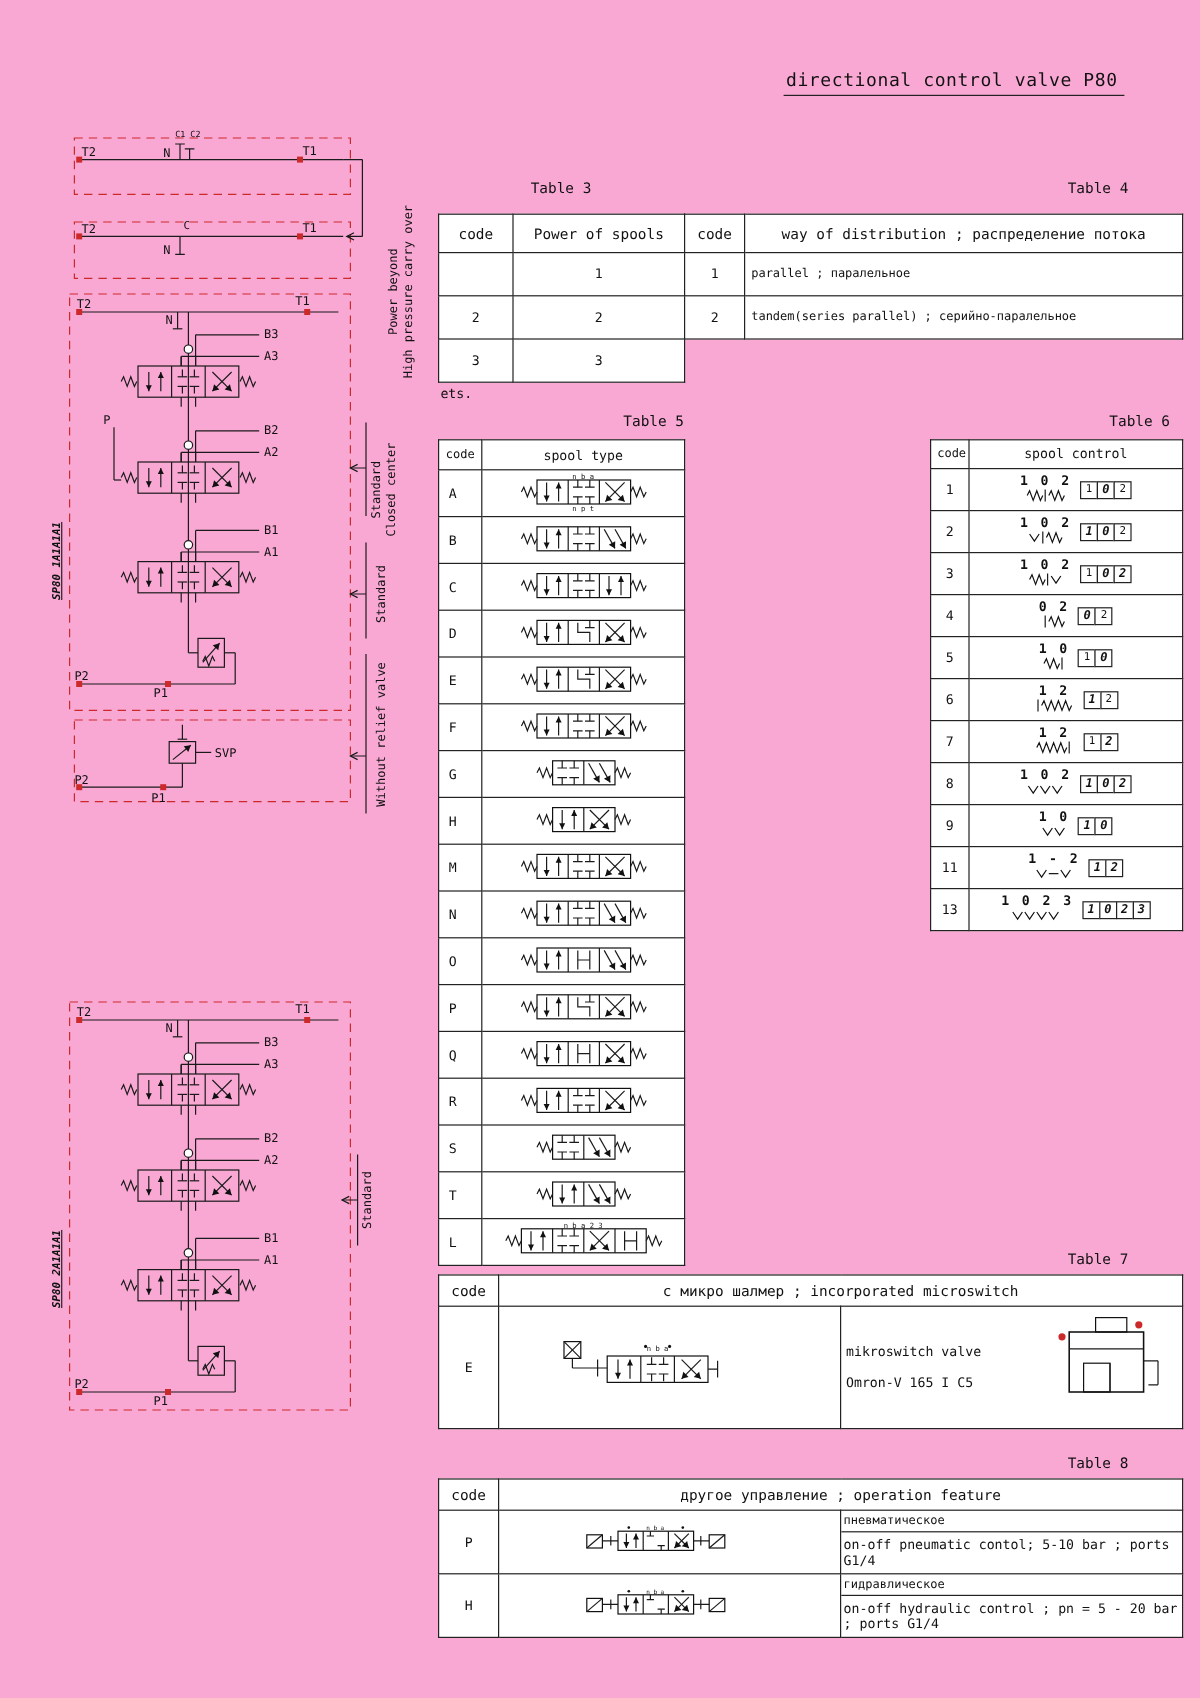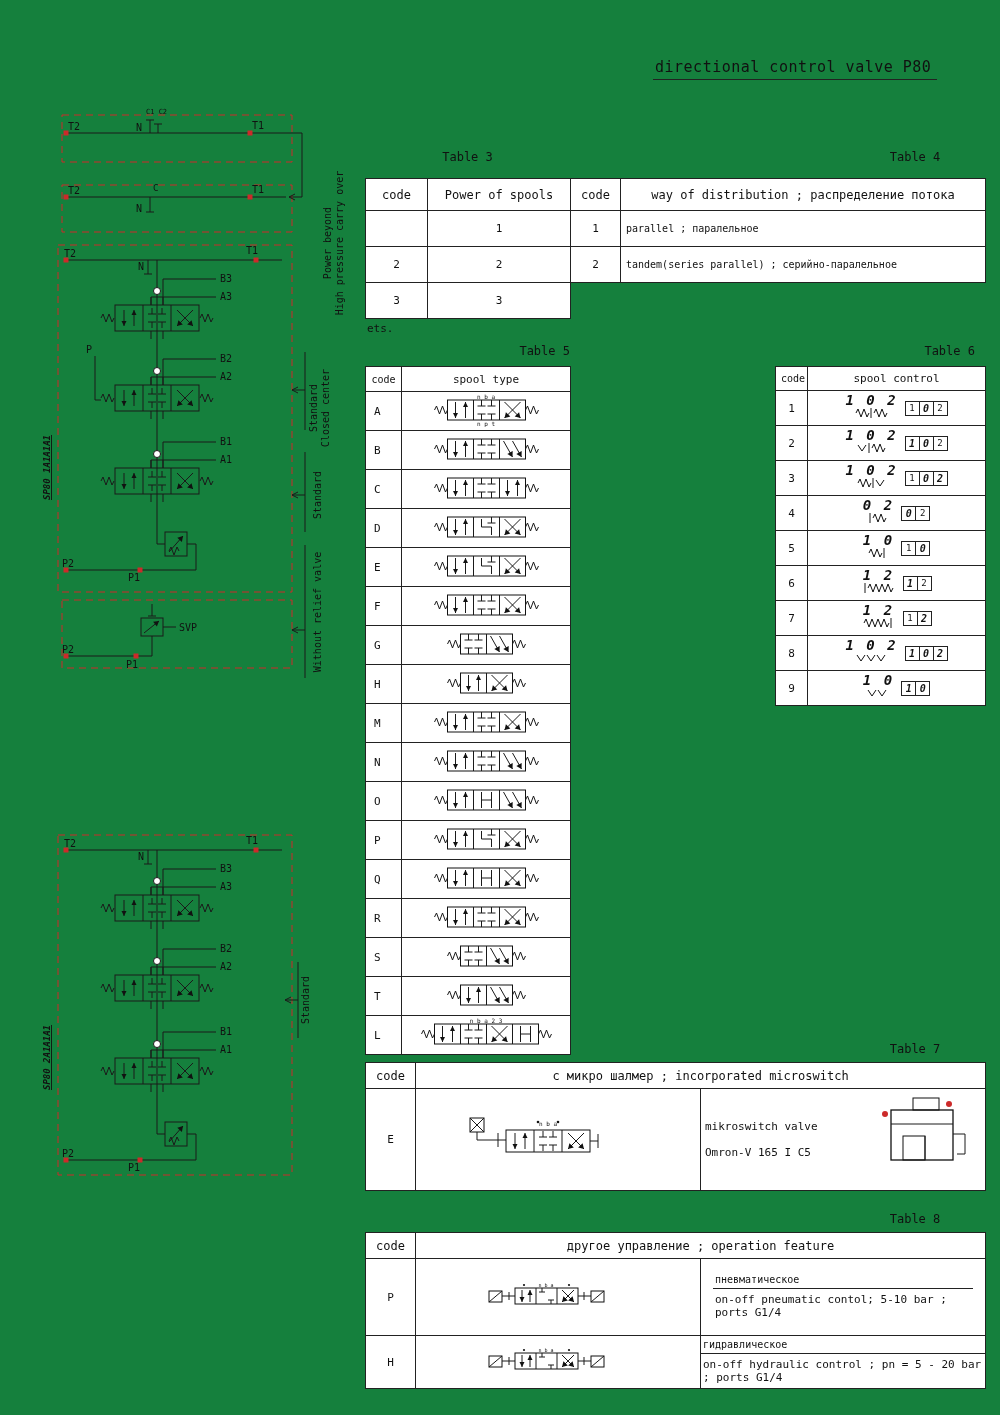--- a/index.html
+++ b/index.html
@@ -1,26 +1,26 @@
 <!DOCTYPE html>
 <html><head>
 <meta charset="utf-8">
 <style>
   *{box-sizing:border-box;margin:0;padding:0}
   body{background:#f4f4f4;font-family:"DejaVu Sans Mono","Liberation Mono",monospace;color:#111}
-  .page{position:relative;width:1000px;height:1415px;background:#15803d;margin:0 auto;overflow:hidden}
+  .page{position:relative;width:1000px;height:1415px;background:#f9a8d4;margin:0 auto;overflow:hidden}
   .abs{position:absolute}
   .title{font-size:15px;letter-spacing:.5px;border-bottom:1.5px solid #222;padding:0 6px 3px 2px}
   .tlabel{font-size:12px}
   table.grid{border-collapse:collapse;background:#fff;table-layout:fixed}
   table.grid th,table.grid td{border:1px solid #222;font-weight:normal;font-size:11px;padding:1px 5px;vertical-align:middle;overflow:hidden}
   table.grid th{font-size:12px;text-align:center}
   .ctrl{display:flex;align-items:center;justify-content:center;gap:8px;height:100%}
   .symwrap{display:flex;flex-direction:column;align-items:center;gap:1px}
-  .t6top{font-size:14px;font-style:italic;font-weight:bold;letter-spacing:2px;height:9px;line-height:9px;white-space:nowrap}
+  .t6top{font-size:11px;font-weight:bold;letter-spacing:2px;height:9px;line-height:9px;white-space:nowrap}
   .boxes{display:flex}
   .bx{width:15px;height:15px;border:1px solid #222;display:inline-flex;align-items:center;justify-content:center;font-size:9px;margin-left:-1px;background:#fff}
   .bx.b{font-weight:bold;font-style:italic;font-size:10px}
   .t7cell{display:flex;justify-content:space-between;align-items:center;padding:2px 4px;height:100%}
   .t7text{font-size:11px;line-height:1.2}
   .t7text div+div{margin-top:12px}
   .t8text{display:flex;flex-direction:column;height:100%;justify-content:stretch}
   .t8l1{font-size:10px;padding:3px 2px;border-bottom:1px solid #222}
   .t8l2{font-size:11px;padding:4px 2px}
 </style>
@@ -993,20 +993,61 @@
                   <path d="M12,4 L16,10 L20,4" fill="none" stroke="#111"></path>
                 </svg>
               </div>
               <div class="boxes">
                 <span class="bx b">1</span>
                 <span class="bx b">0</span>
               </div>
             </div>
           </td>
         </tr>
+        <tr style="height:35px">
+          <td style="text-align:center">11</td>
+          <td style="padding:2px 4px">
+            <div class="ctrl">
+              <div class="symwrap">
+                <div class="t6top">1 - 2</div>
+                <svg height="14" width="34">
+                  <path d="M2,4 L6,10 L10,4" fill="none" stroke="#111"></path>
+                  <line x1="12" y1="7" x2="20" y2="7" stroke="#1a1a1a" stroke-width="1"></line>
+                  <path d="M22,4 L26,10 L30,4" fill="none" stroke="#111"></path>
+                </svg>
+              </div>
+              <div class="boxes">
+                <span class="bx b">1</span>
+                <span class="bx b">2</span>
+              </div>
+            </div>
+          </td>
+        </tr>
+        <tr style="height:35px">
+          <td style="text-align:center">13</td>
+          <td style="padding:2px 4px">
+            <div class="ctrl">
+              <div class="symwrap">
+                <div class="t6top">1 0 2 3</div>
+                <svg height="14" width="44">
+                  <path d="M2,4 L6,10 L10,4" fill="none" stroke="#111"></path>
+                  <path d="M12,4 L16,10 L20,4" fill="none" stroke="#111"></path>
+                  <path d="M22,4 L26,10 L30,4" fill="none" stroke="#111"></path>
+                  <path d="M32,4 L36,10 L40,4" fill="none" stroke="#111"></path>
+                </svg>
+              </div>
+              <div class="boxes">
+                <span class="bx b">1</span>
+                <span class="bx b">0</span>
+                <span class="bx b">2</span>
+                <span class="bx b">3</span>
+              </div>
+            </div>
+          </td>
+        </tr>
       </tbody>
   </table>
 
   <div class="abs tlabel" style="left:845px;top:1042px;width:140px;text-align:center">Table 7</div>
   <table class="abs grid" style="left:365px;top:1062px;width:621px">
     <thead>
         <tr>
       <th style="width:50px;height:26px">code</th>
       <th colspan="2" style="width:570px">с микро шалмер ;  incorporated microswitch</th>
     </tr>
@@ -1107,21 +1148,21 @@
               <path d="M79,20 L80.4,14.2 L84.8,18.6 Z" fill="#111"></path>
               <line x1="95" y1="14" x2="108" y2="14" stroke="#1a1a1a" stroke-width="1"></line>
               <line x1="101" y1="10" x2="101" y2="18" stroke="#1a1a1a" stroke-width="1"></line>
               <rect x="108" y="9" width="13" height="11" fill="none" stroke="#111"></rect>
               <line x1="108" y1="20" x2="121" y2="9" stroke="#1a1a1a" stroke-width="1"></line>
               <text x="63" y="5" font-size="5" fill="#111" text-anchor="middle" font-family="DejaVu Sans Mono, monospace">n b a</text>
               <circle cx="41" cy="3" r="1.1" fill="#111"></circle>
               <circle cx="86" cy="3" r="1.1" fill="#111"></circle>
             </svg>
         </td>
-        <td style="width:398px;padding:12px">
+        <td style="width:398px;padding:0">
           <div class="t8text">
             <div class="t8l1">пневматическое</div>
             <div class="t8l2">on-off pneumatic contol; 5-10 bar ; ports G1/4</div>
           </div>
         </td>
       </tr>
       <tr style="height:50px">
         <td style="width:50px;text-align:center">H</td>
         <td style="width:172px;text-align:center;padding:0">
           <svg id="t8sym1" width="150" height="28">

